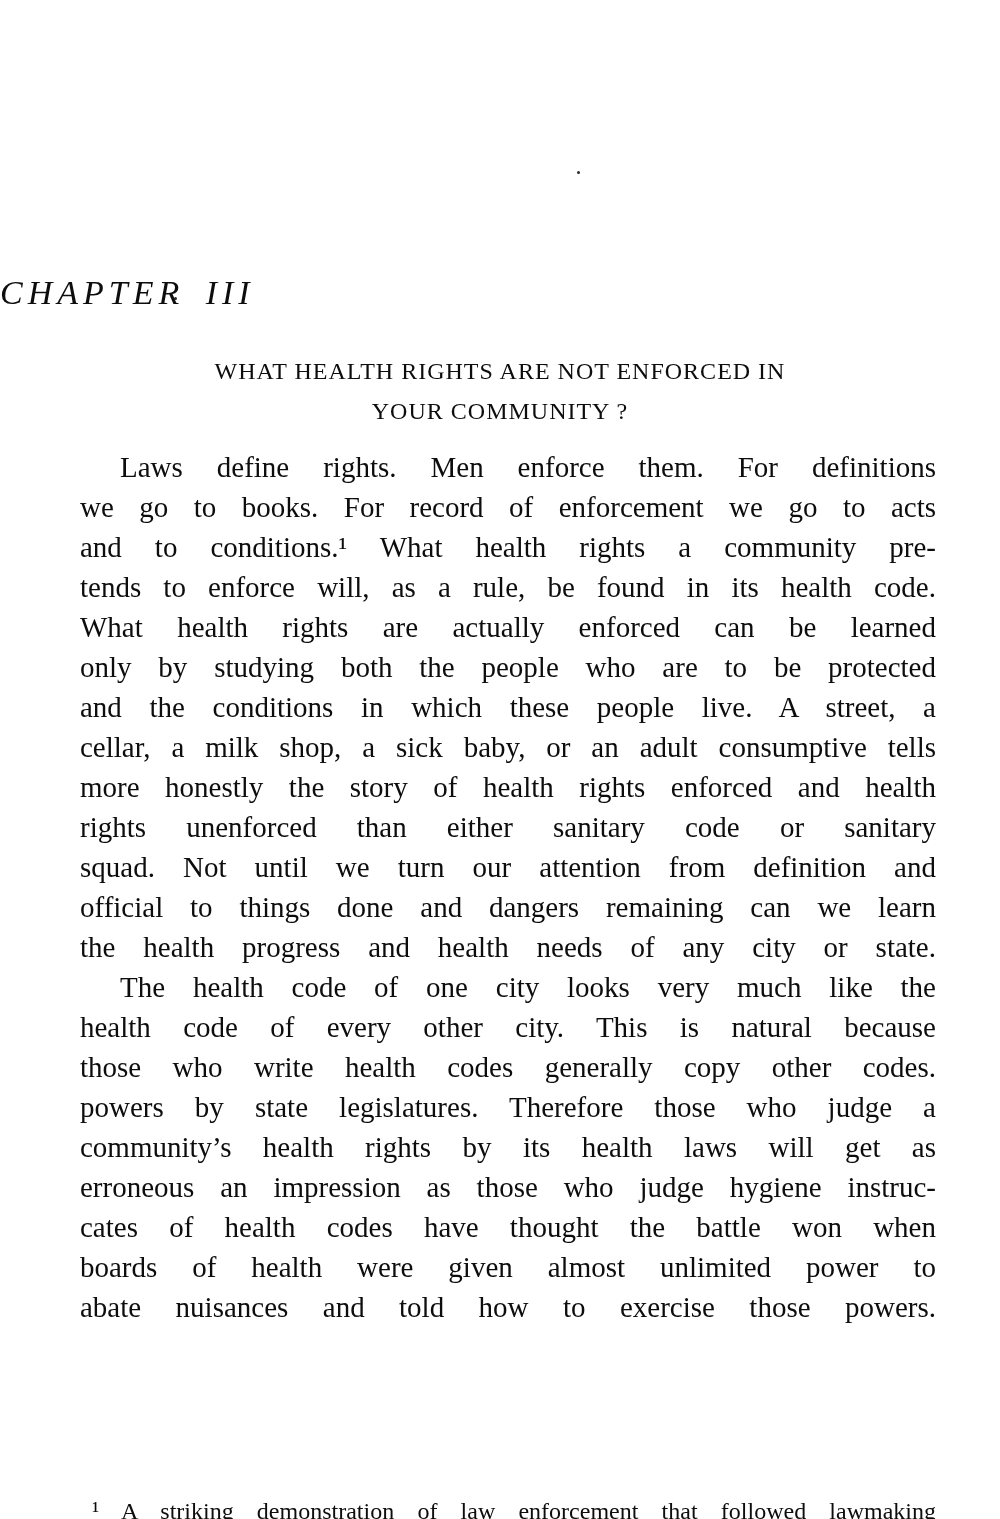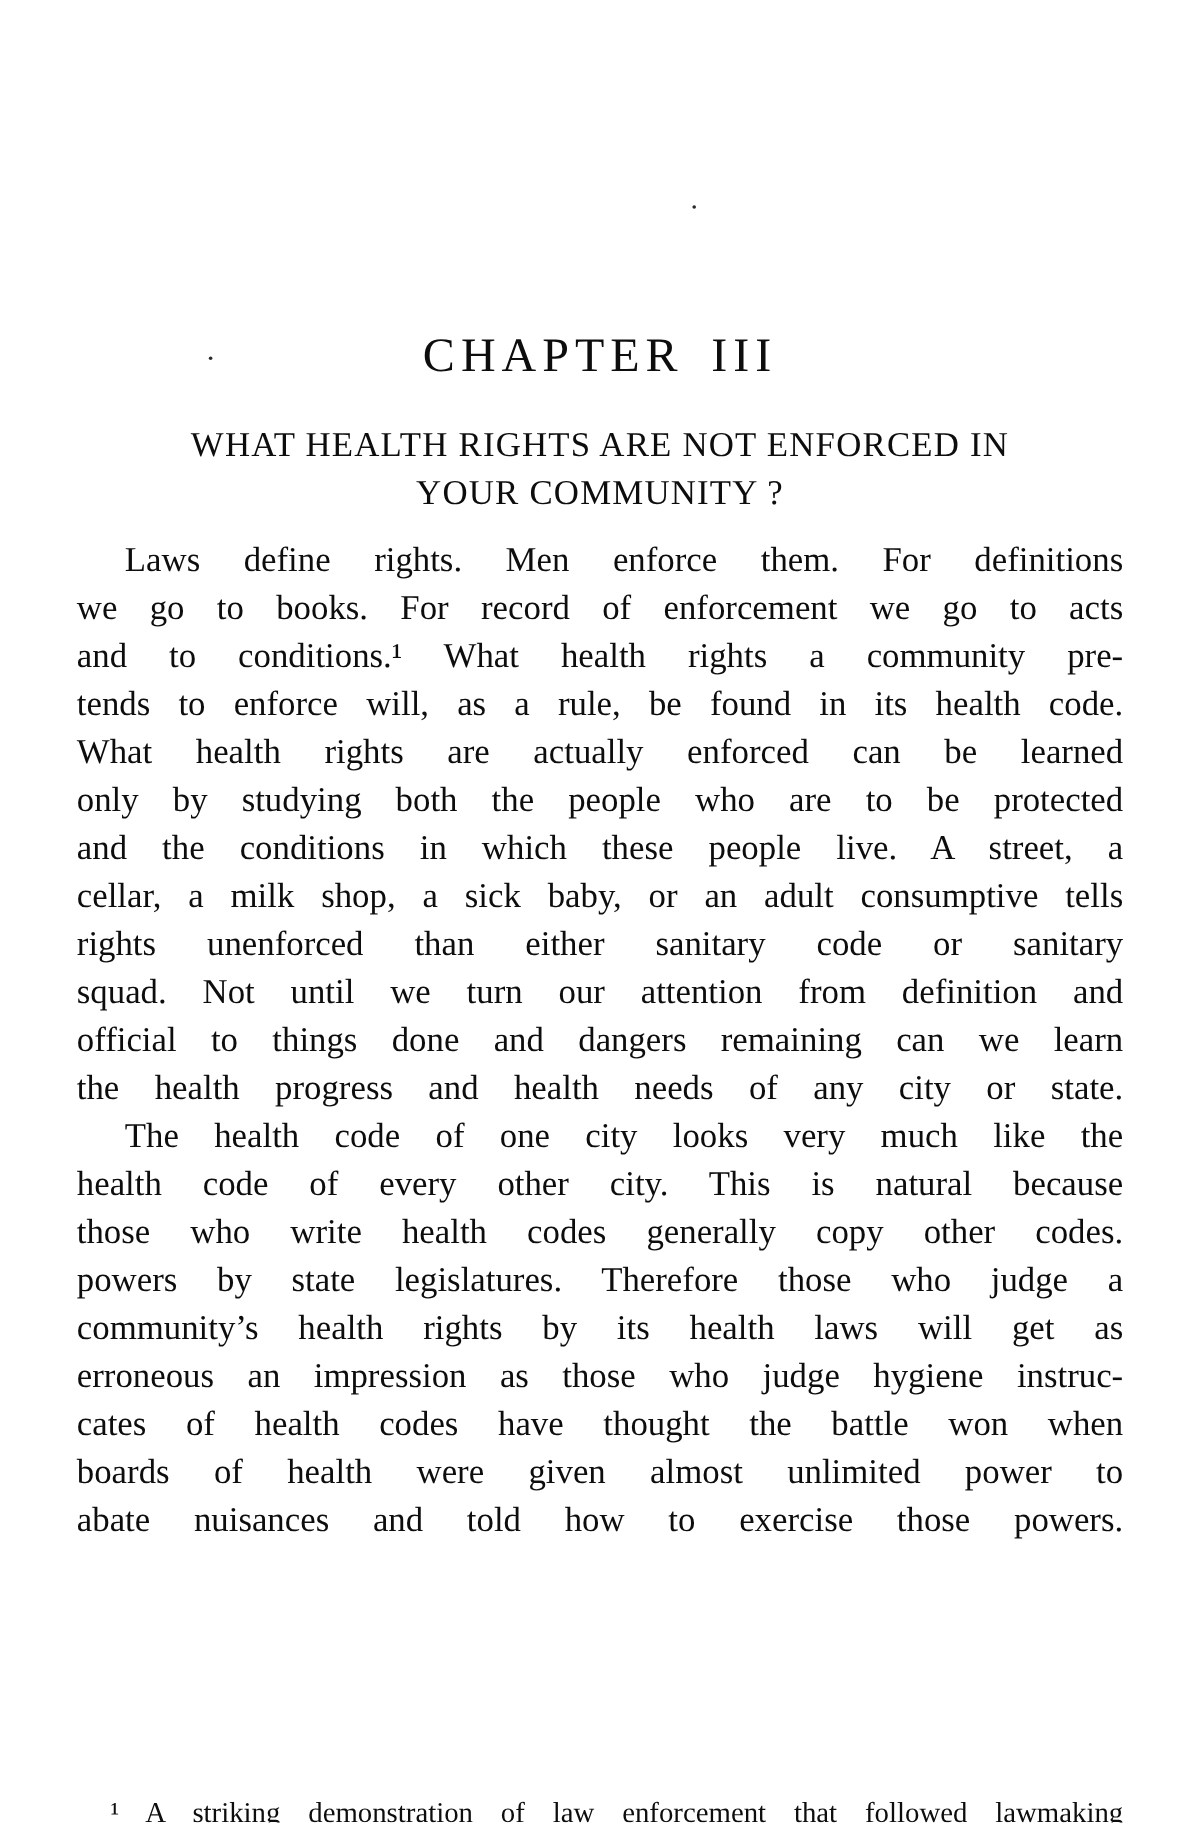--- a/index.html
+++ b/index.html
@@ -19,49 +19,51 @@
   .speck {
     position: absolute;
     background: #2a2a2a;
     border-radius: 50%;
   }
   .chapter-heading {
     position: absolute;
     top: 276px;
     left: 0;
     width: 100%;
-    text-align: center;
-    font-size: 40px;
+    text-align: left;
+    font-size: 34px;
     line-height: 1;
     letter-spacing: 5px;
     word-spacing: 8px;
     white-space: nowrap;
+    font-style: italic;
   }
   .subheading {
     position: absolute;
     top: 351px;
     left: 0;
     width: 100%;
     text-align: center;
-    font-size: 29px;
+    font-size: 24px;
     line-height: 40px;
     letter-spacing: 1px;
   }
   .body-text {
     position: absolute;
     top: 447px;
     left: 64px;
     width: 872px;
     font-size: 29px;
     line-height: 40px;
   }
   .bline {
     text-align: justify;
     text-align-last: justify;
     white-space: nowrap;
+    margin-left: 16px;
   }
   .bline.indent {
     text-indent: 40px;
   }
   .footnote {
     position: absolute;
     top: 1496px;
     left: 64px;
     width: 872px;
     font-size: 24px;
@@ -98,20 +100,21 @@
 
   <div class="body-text">
       <div class="bline indent">Laws define rights. Men enforce them. For definitions</div>
       <div class="bline">we go to books. For record of enforcement we go to acts</div>
       <div class="bline">and to conditions.¹ What health rights a community pre-</div>
       <div class="bline">tends to enforce will, as a rule, be found in its health code.</div>
       <div class="bline">What health rights are actually enforced can be learned</div>
       <div class="bline">only by studying both the people who are to be protected</div>
       <div class="bline">and the conditions in which these people live. A street, a</div>
       <div class="bline">cellar, a milk shop, a sick baby, or an adult consumptive tells</div>
+      <div class="bline">more honestly the story of health rights enforced and health</div>
       <div class="bline">rights unenforced than either sanitary code or sanitary</div>
       <div class="bline">squad. Not until we turn our attention from definition and</div>
       <div class="bline">official to things done and dangers remaining can we learn</div>
       <div class="bline">the health progress and health needs of any city or state.</div>
       <div class="bline indent">The health code of one city looks very much like the</div>
       <div class="bline">health code of every other city. This is natural because</div>
       <div class="bline">those who write health codes generally copy other codes.</div>
       <div class="bline">powers by state legislatures. Therefore those who judge a</div>
       <div class="bline">community’s health rights by its health laws will get as</div>
       <div class="bline">erroneous an impression as those who judge hygiene instruc-</div>

